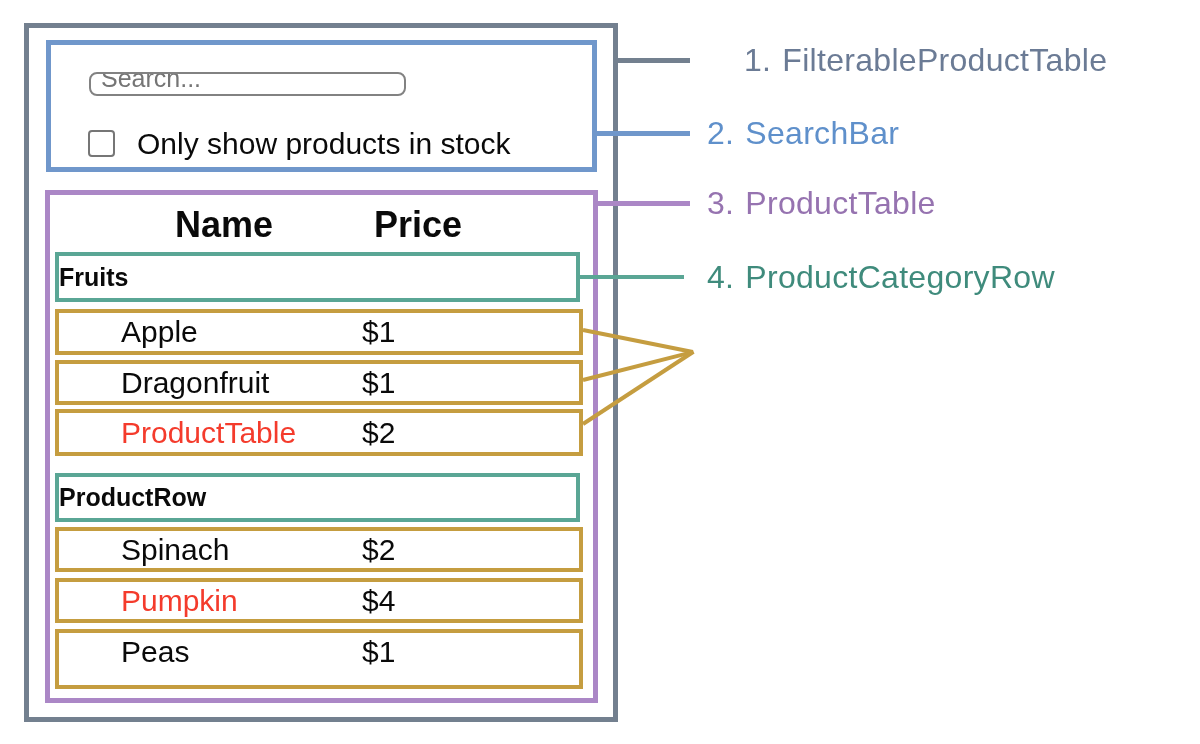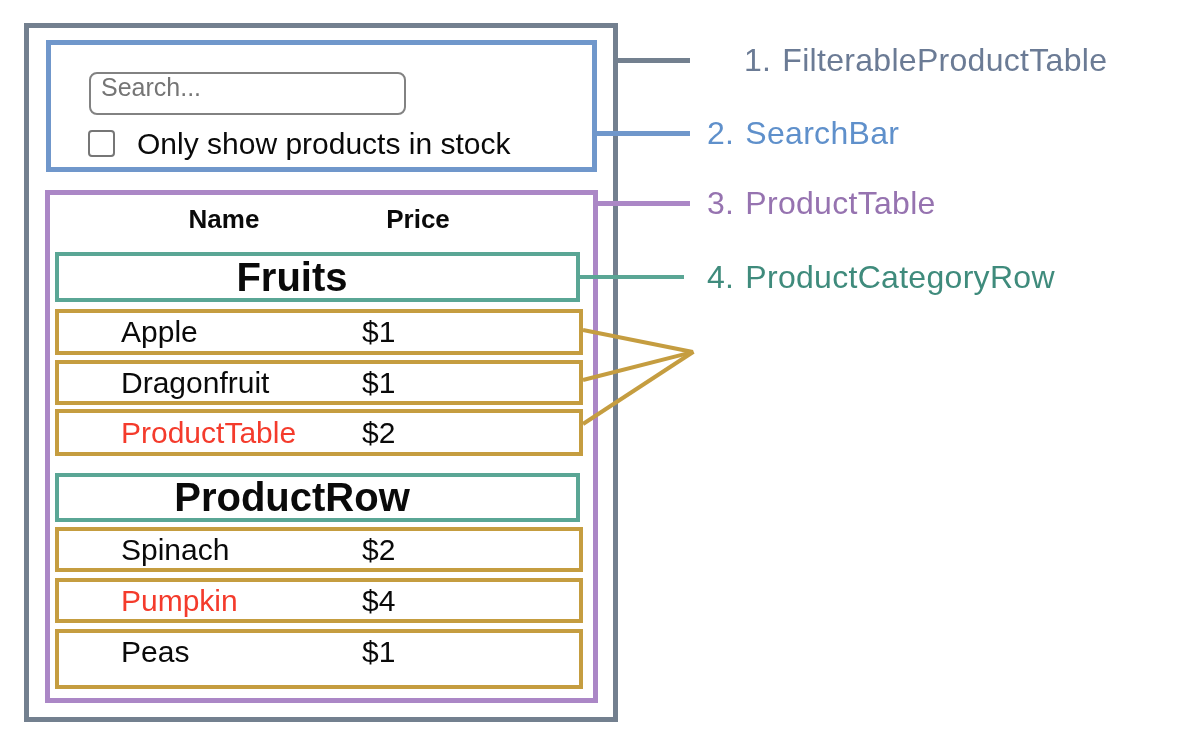--- a/index.html
+++ b/index.html
@@ -13,47 +13,47 @@
   }
   .abs{position:absolute;box-sizing:border-box;}
 
   
   .outer-box{left:24px;top:23px;width:594px;height:699px;border:5px solid var(--filterable-product-table,#73808f);}
   .searchbar-box{left:46px;top:40px;width:551px;height:132px;border:5px solid var(--search-bar,#7097cb);}
   .producttable-box{left:45px;top:190px;width:553px;height:513px;border:5px solid var(--product-table,#ab87c6);}
 
   
   .search-input{
-    left:89px;top:72px;width:317px;height:43px;
+    left:89px;top:72px;width:317px;height:24px;
     border:2px solid #828282;border-radius:8px;
     font-family:"Liberation Sans", sans-serif;
     font-size:25px;color:#333;padding:0 0 12px 10px;outline:none;
     box-sizing:border-box;position:absolute;background:#fff;
   }
   .search-input::placeholder{color:#757575;opacity:1;}
   .checkbox{
     left:88px;top:130px;width:27px;height:27px;
     border:2px solid #767676;border-radius:4px;background:#fff;cursor:pointer;
   }
   .checkbox-label{left:137px;top:129px;height:30px;line-height:30px;font-size:30px;}
 
   
-  .col-header{top:204px;font-size:26px;font-weight:bold;transform:translateX(-50%);white-space:nowrap;}
+  .col-header{top:204px;font-size:36px;font-weight:bold;transform:translateX(-50%);white-space:nowrap;}
   .col-header.name{left:224px;}
   .col-header.price{left:418px;}
 
   
   .cat-row{
     left:55px;width:525px;
     border:4px solid var(--product-category-row,#5aa695);
     background:#fff;text-align:left;
   }
   .cat-row .cat-text{
-    display:block;width:466px;text-align:center;
-    font-size:40px;font-weight:bold;
+    display:block;width:466px;
+    font-size:25px;font-weight:bold;
   }
   .prod-row{
     left:55px;width:528px;
     border:4px solid var(--product-row,#c59d40);
     background:#fff;
   }
   .prod-row .pname{position:absolute;left:38px;font-size:30px;white-space:nowrap;margin-left:24px;}
   .prod-row .pprice{position:absolute;left:303px;font-size:30px;white-space:nowrap;}
   .oos{color:var(--out-of-stock,#f43b2c);}
 

